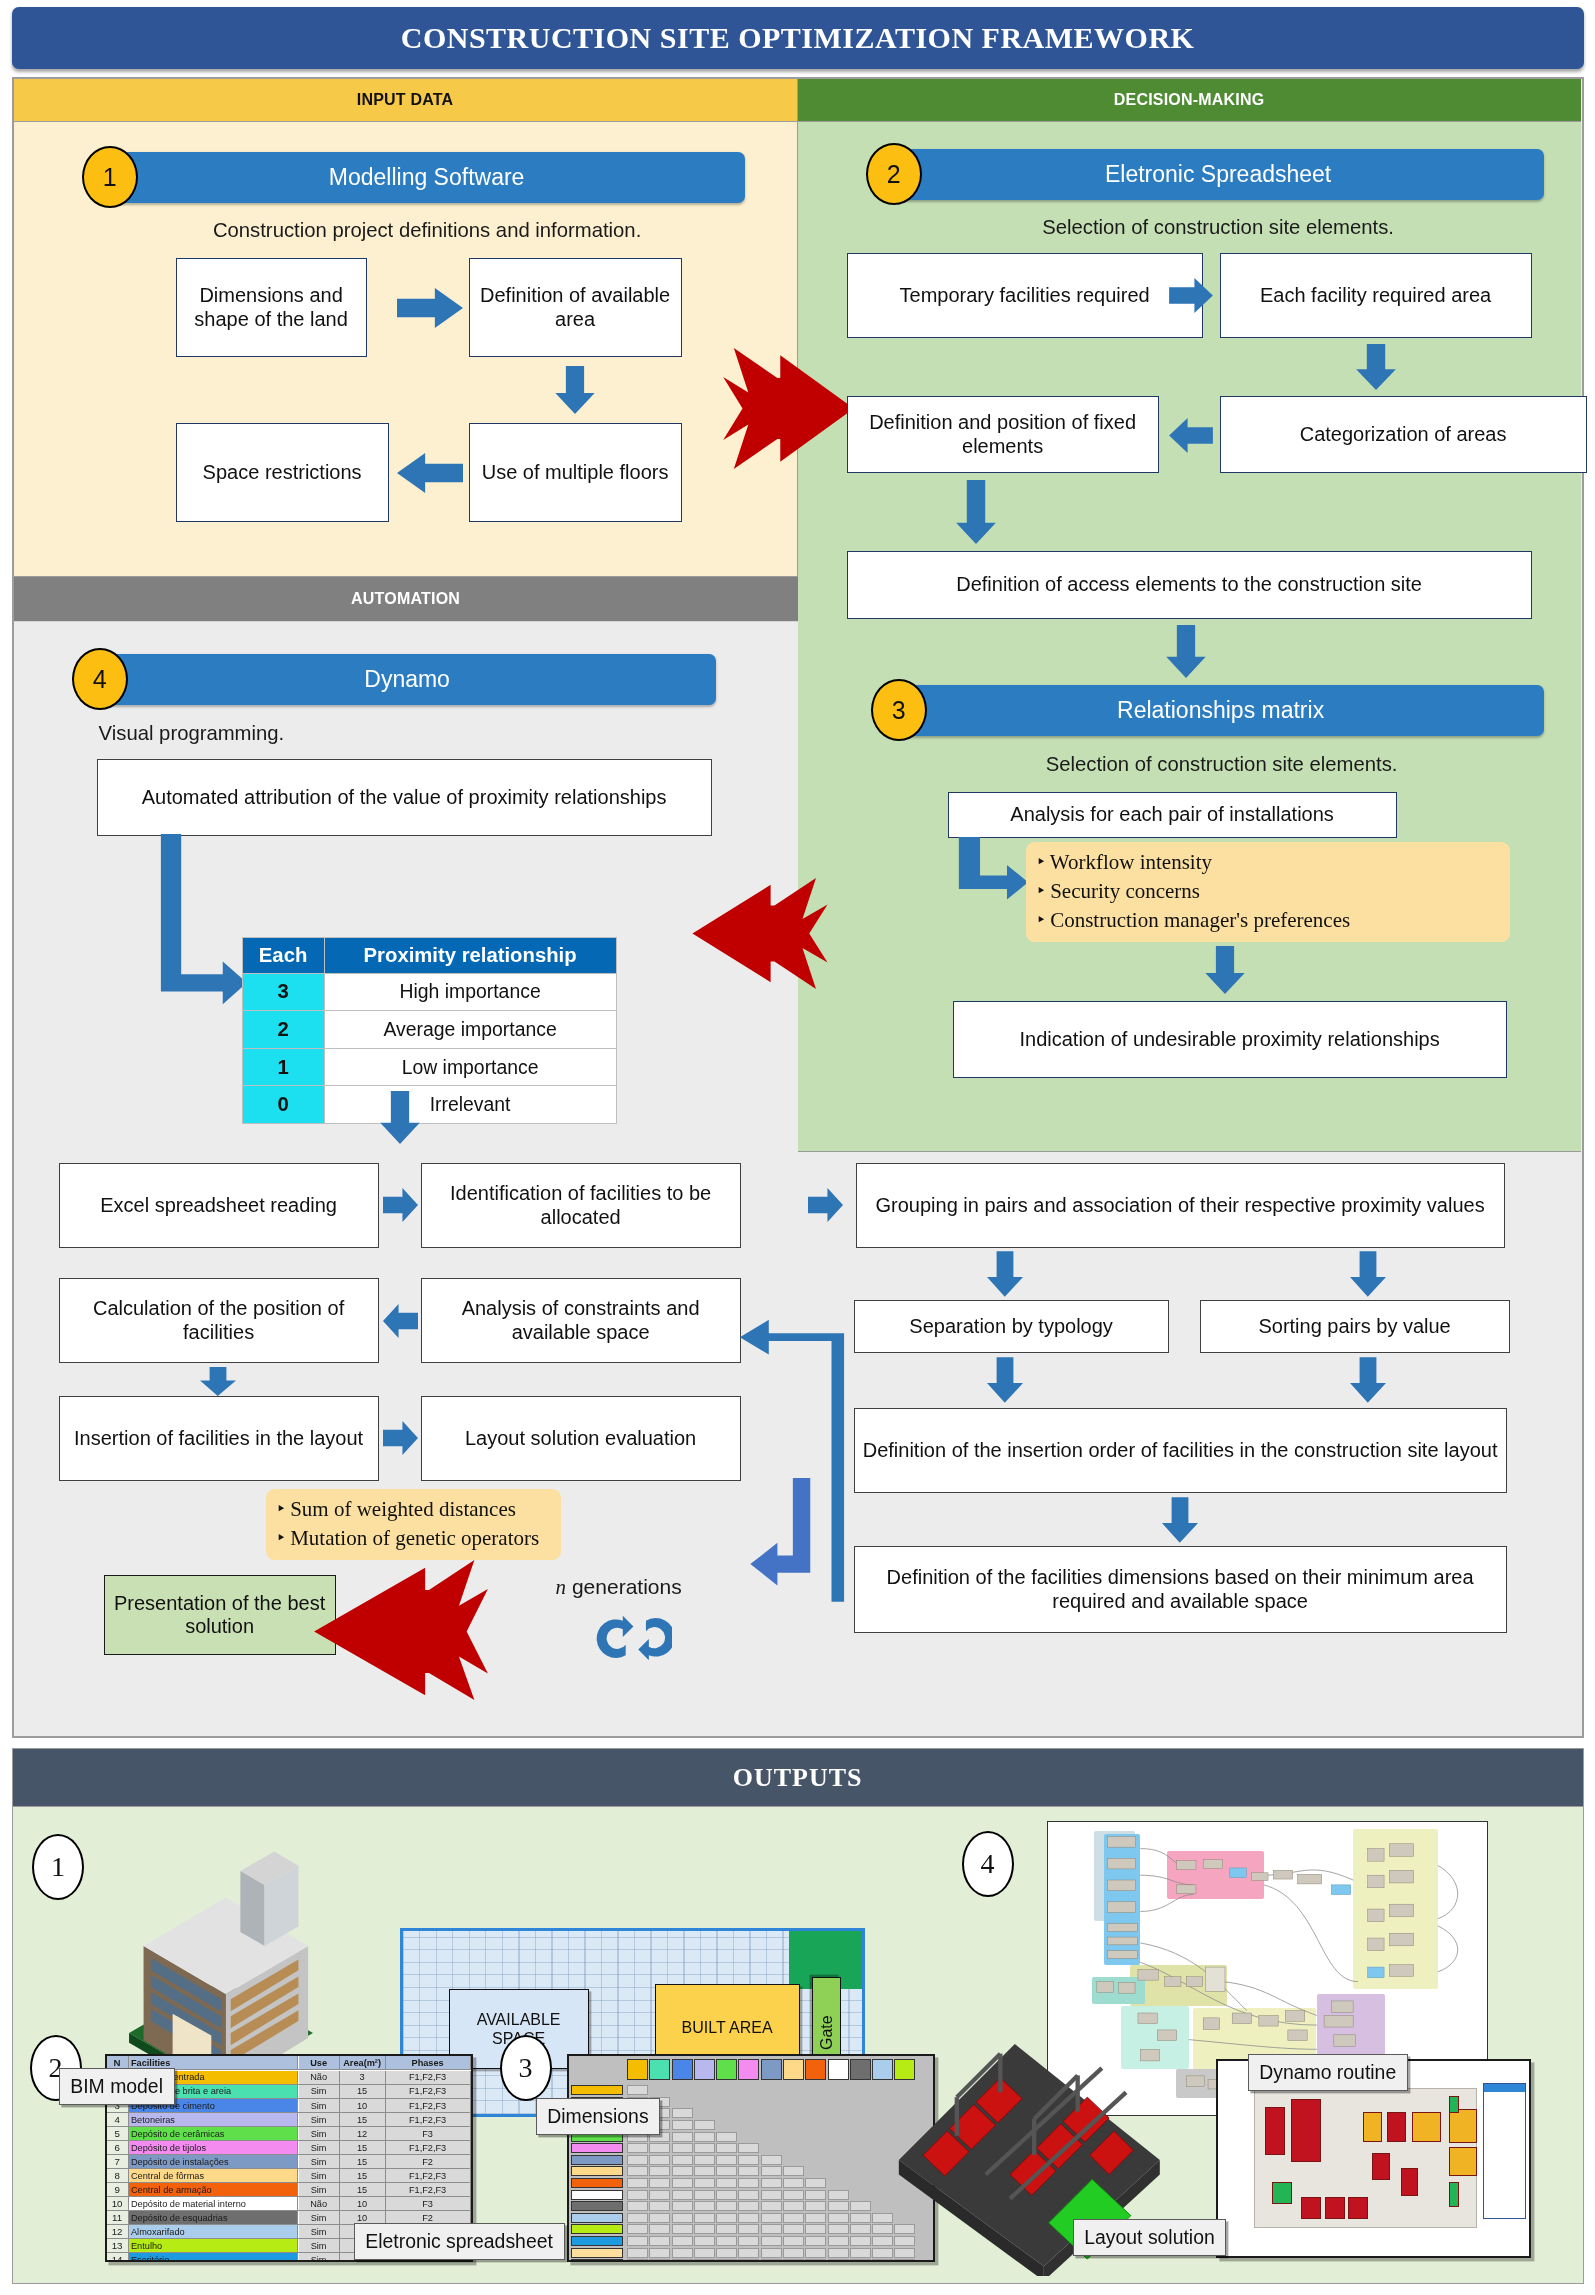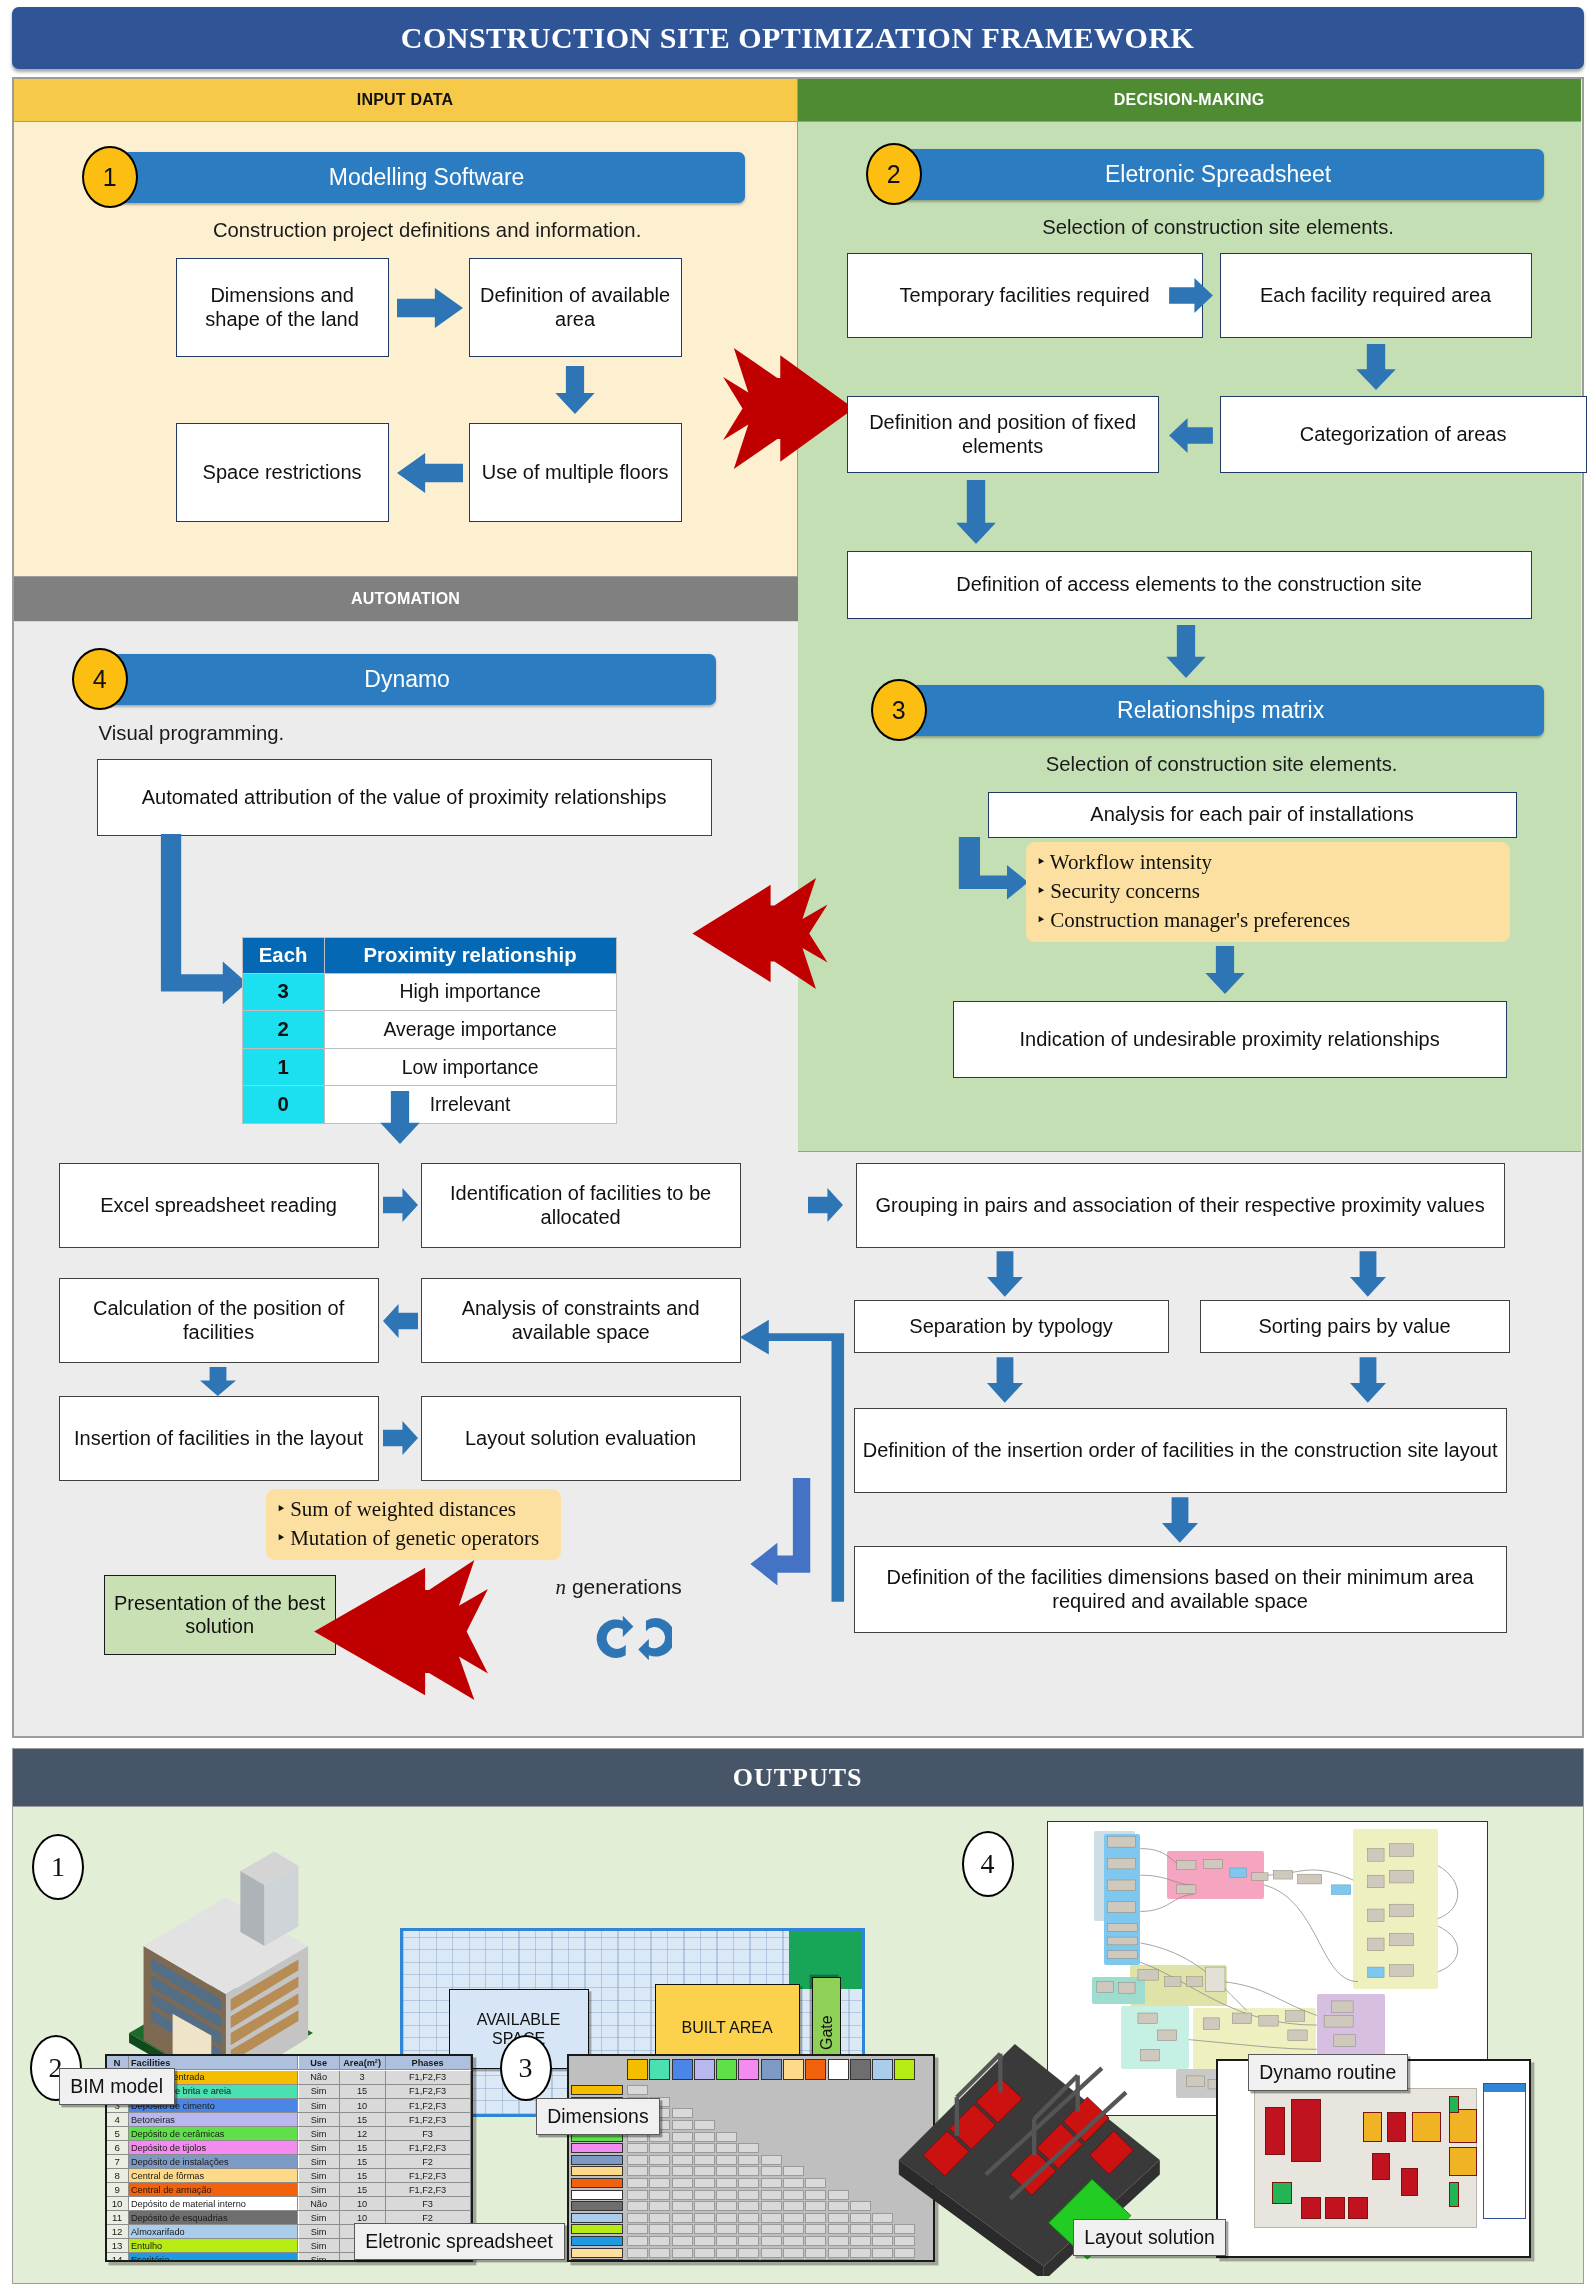--- a/index.html
+++ b/index.html
@@ -170,21 +170,21 @@
     <div class="band band-input">INPUT DATA</div>
     <div class="band band-decision">DECISION-MAKING</div>
     <div class="band band-automation">AUTOMATION</div>
 
     <div class="step" style="left:68px; top:73px; width:663px;">
       <div class="bar">Modelling Software</div>
       <div class="num">1</div>
     </div>
     <div class="caption" style="left:94px; top:140px; width:639px; text-align:center;">Construction project definitions and information.</div>
 
-    <div class="box" style="left:162px; top:179px; width:213px; height:99px;">Dimensions and shape of the land</div>
+    <div class="box" style="left:162px; top:179px; width:191px; height:99px;">Dimensions and shape of the land</div>
     <div class="box" style="left:455px; top:179px; width:213px; height:99px;">Definition of available area</div>
     <div class="box" style="left:455px; top:344px; width:213px; height:99px;">Use of multiple floors</div>
     <div class="box" style="left:162px; top:344px; width:213px; height:99px;">Space restrictions</div>
 
     <div class="arw" style="left:383px; top:209px;">
       <svg width="66" height="40" viewBox="0 0 136 82">
           <path d="M0 22 H78 V0 L136 41 L78 82 V60 H0 Z" fill="#2e75b6"></path>
         </svg>
     </div>
     <div class="arw" style="left:541px; top:287px;">
@@ -241,21 +241,21 @@
           <path d="M22 0 H60 V66 H82 L41 110 L0 66 H22 Z" fill="#2e75b6"></path>
         </svg>
     </div>
 
     <div class="step" style="left:857px; top:606px; width:673px;">
       <div class="bar">Relationships matrix</div>
       <div class="num">3</div>
     </div>
     <div class="caption" style="left:886px; top:674px; width:644px; text-align:center;">Selection of construction site elements.</div>
 
-    <div class="box" style="left:934px; top:713px; width:529px; height:46px;margin-left:40px;">Analysis for each pair of installations</div>
+    <div class="box" style="left:934px; top:713px; width:449px; height:46px;">Analysis for each pair of installations</div>
 
     <div class="arw" style="left:941px; top:758px;">
       <svg width="77" height="77" viewBox="0 0 160 160">
         <path d="M8 0 h44 v80 h56 v-22 l44 36 -44 36 v-22 H8 Z" fill="#2e75b6"></path>
       </svg>
     </div>
 
     <div class="note" style="left:1012px; top:763px; width:484px;">
       <div>‣ <span>Workflow intensity</span></div>
       <div>‣ <span>Security concerns</span></div>

